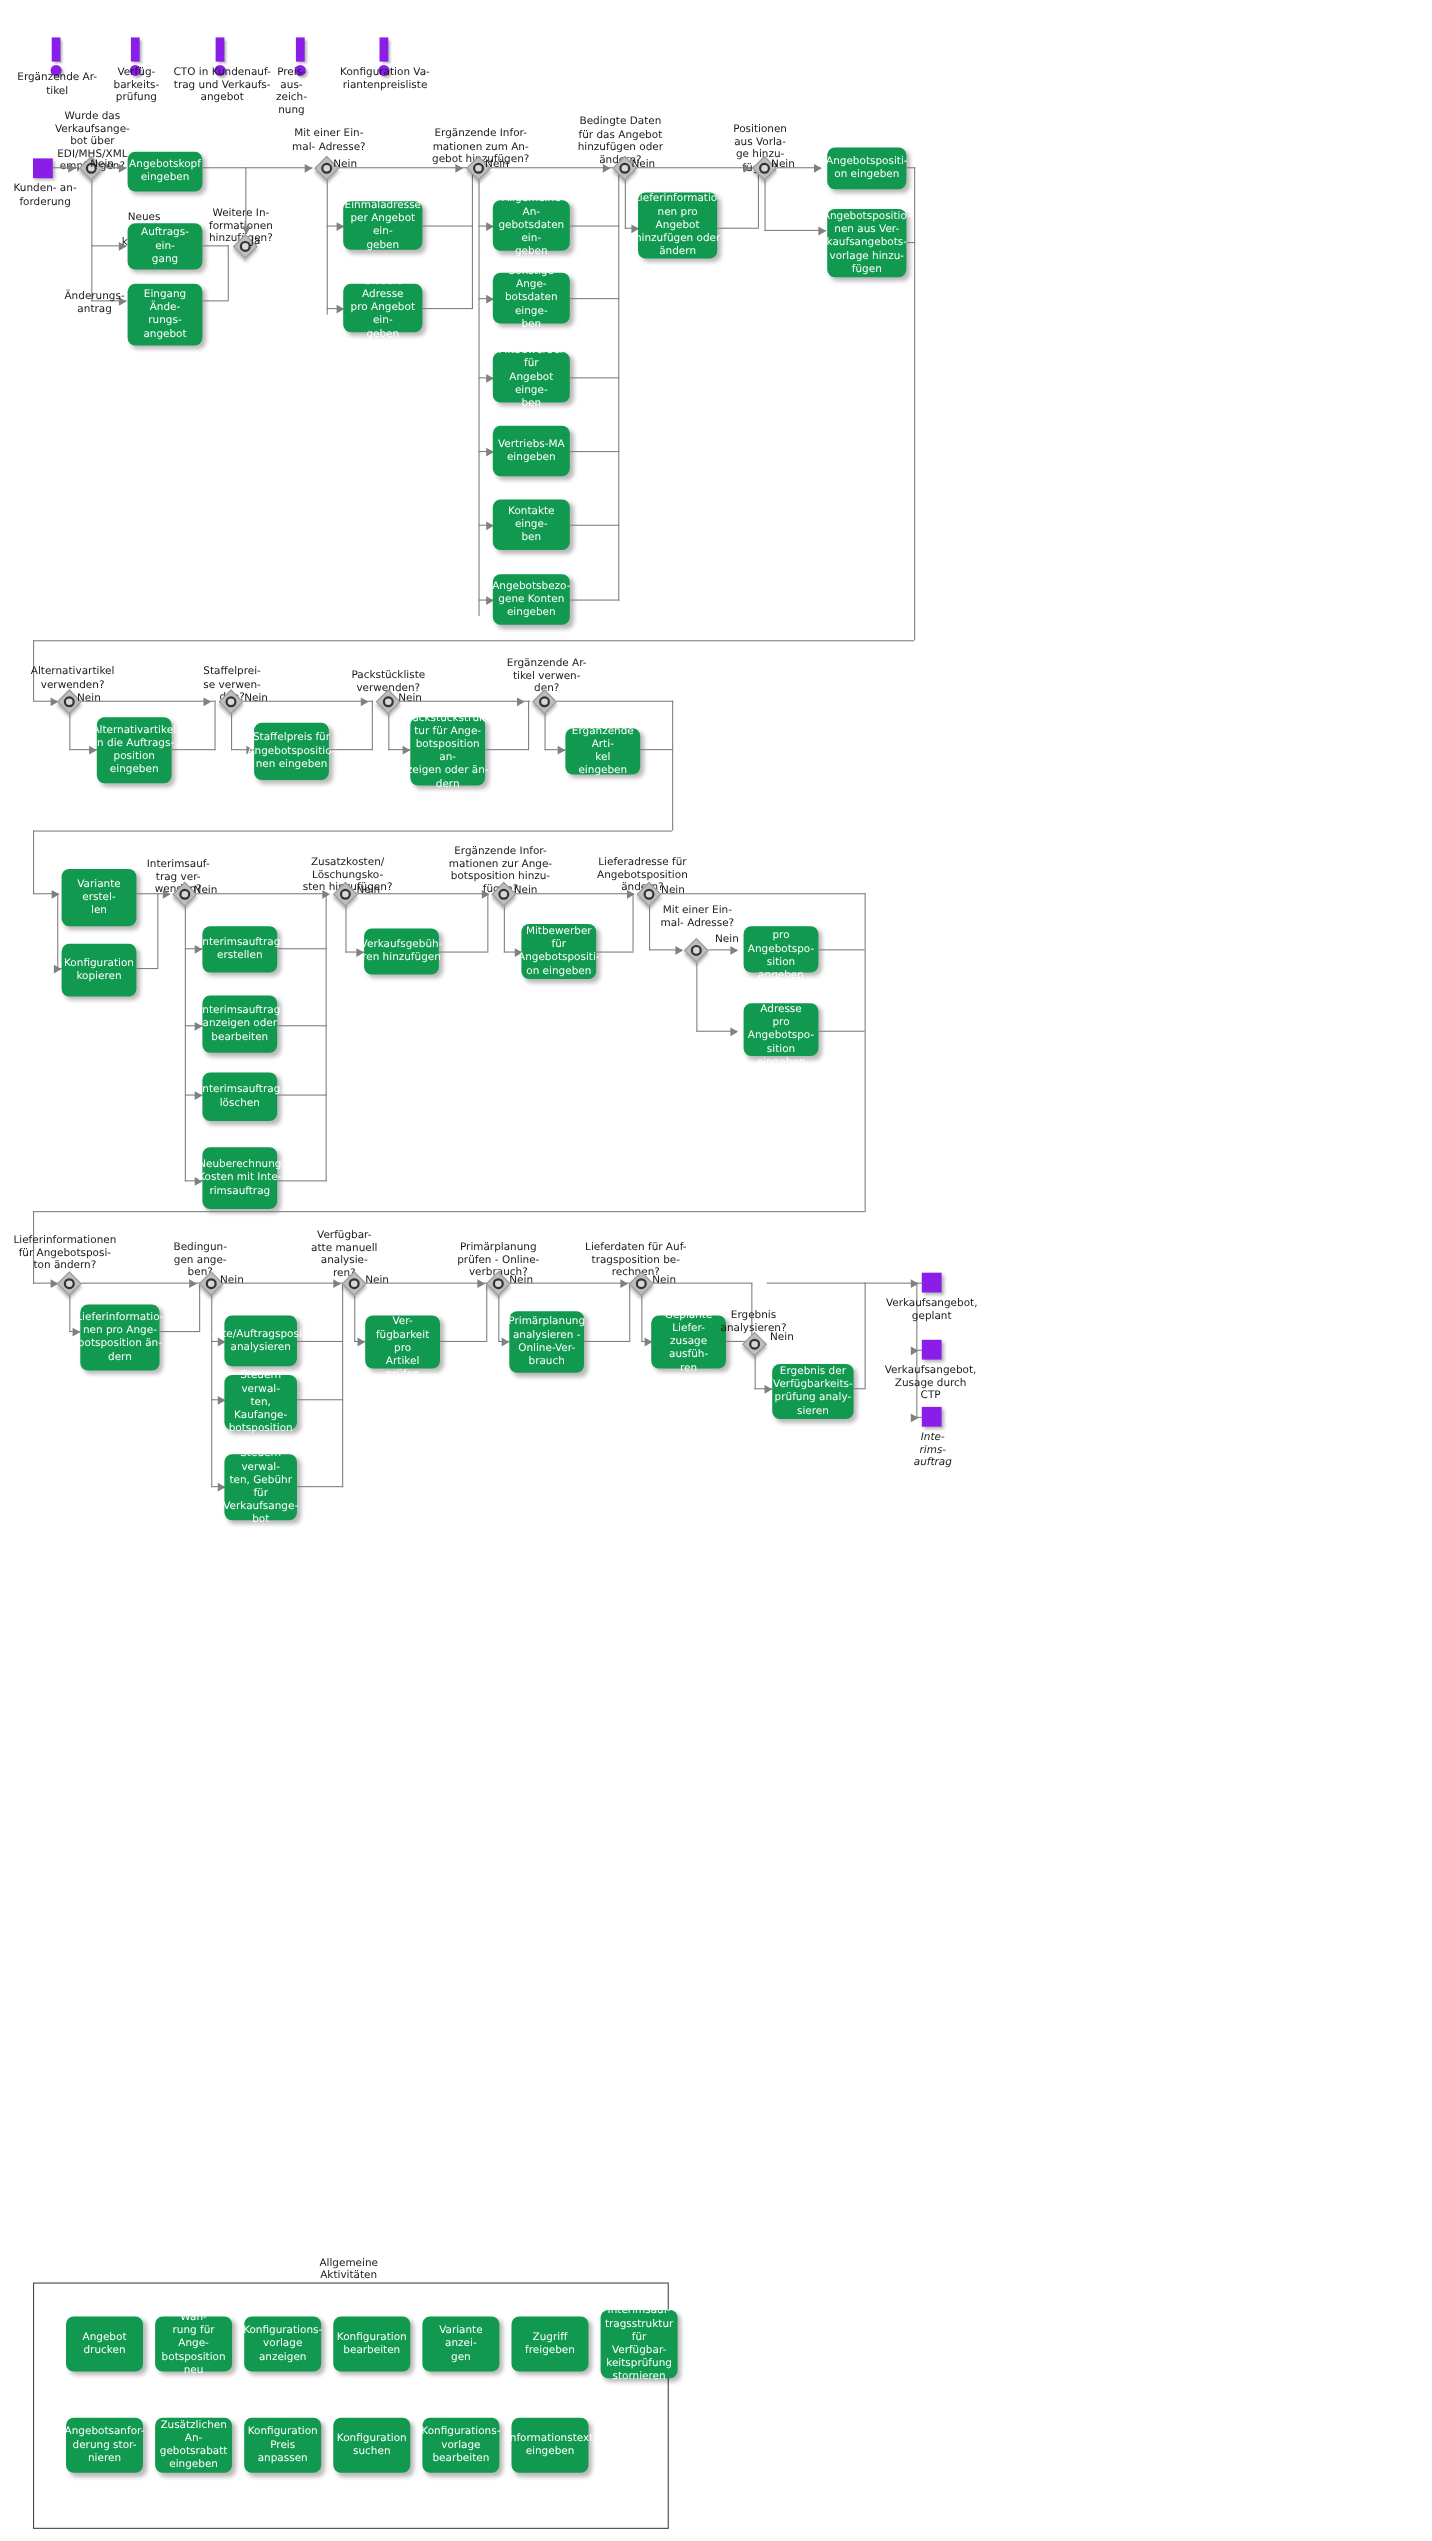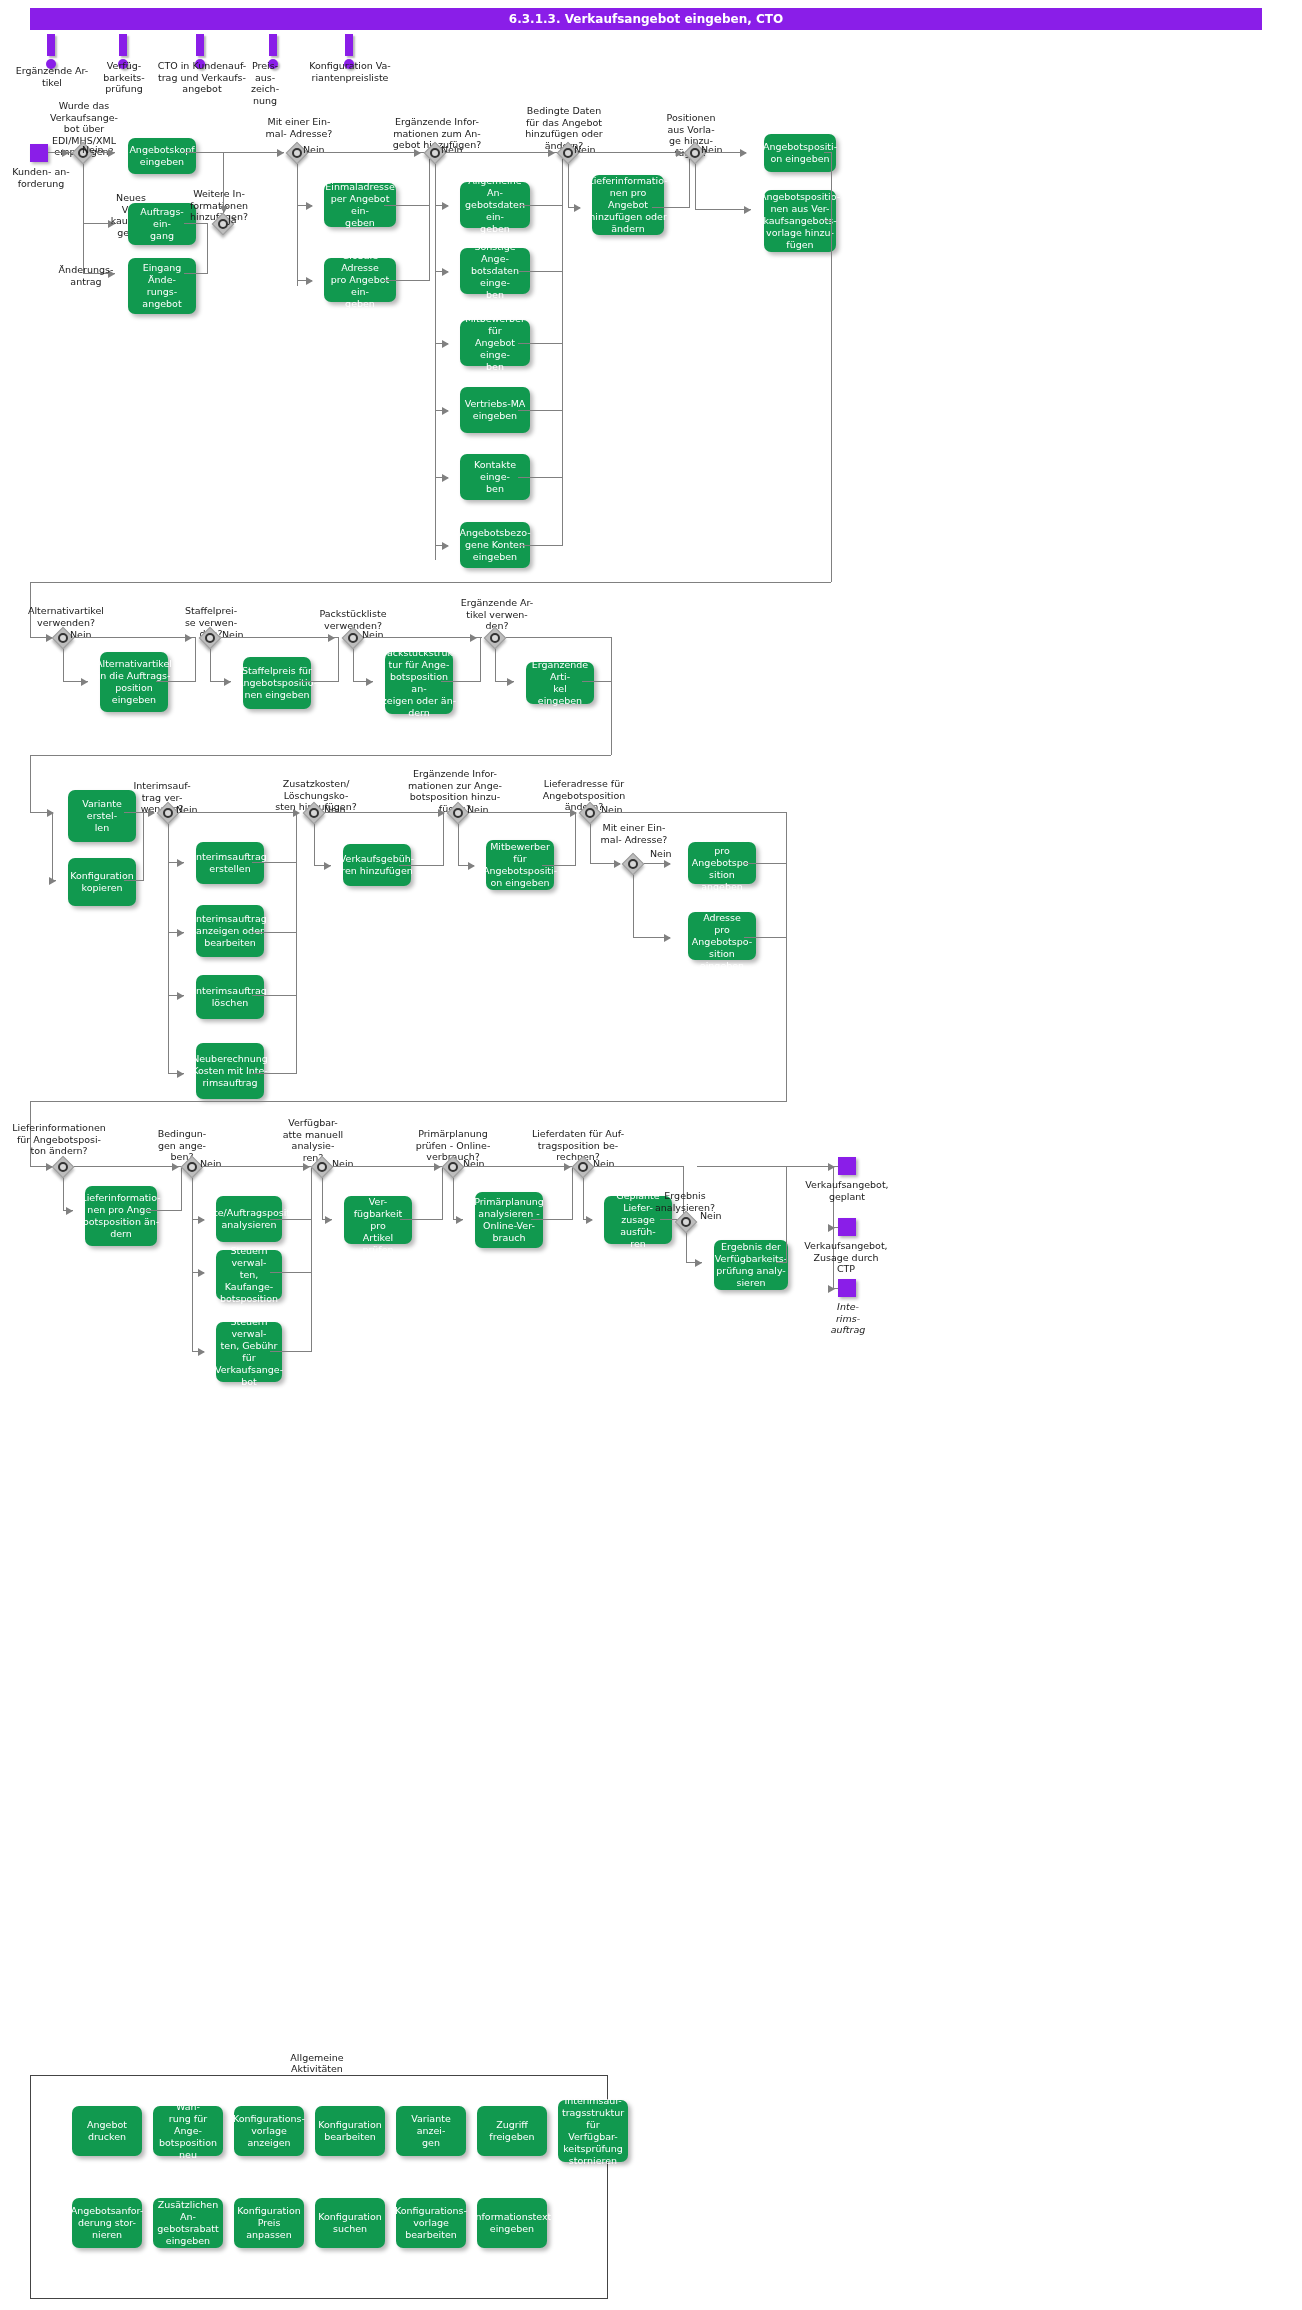--- a/index.html
+++ b/index.html
@@ -48,21 +48,20 @@
     text-align:center;
   }
 
   
   .act {
     position:absolute; background:#11994F; border-radius:7px;
     color:#ffffff; font-size:9.5px; line-height:12px;
     display:flex; align-items:center; justify-content:center;
     text-align:center; padding:1px 4px;
     box-shadow:3px 3px 4px rgba(0,0,0,.28);
-    margin-left:12px;
   }
 
   
   .dec { position:absolute; width:22px; height:22px; }
   .dec .dia {
     position:absolute; left:0; top:0; width:16px; height:16px;
     margin:3px; background:#BDBDBD;
     transform:rotate(45deg);
     box-shadow:2px 2px 3px rgba(0,0,0,.3);
     border:1px solid #9a9a9a;
@@ -99,21 +98,20 @@
   .frame-title {
     position:absolute; font-size:9.5px; color:#1a1a1a; line-height:11px;
     text-align:center;
   }
 </style>
 </head>
 <body>
 
 <div id="canvas">
 
-  <div class="titlebar">6.3.1.3. Verkaufsangebot eingeben, CTO</div>
 
   <div class="legend-item" style="left:36px;top:34px;width:30px;">
     <div class="legend-bang">
       <div class="bar"></div>
         <div class="dot"></div>
     </div>
   </div>
   <div class="legend-label" style="left:6px;top:65px;width:92px;white-space:pre-line;">Ergänzende Ar-
 tikel</div>
 

